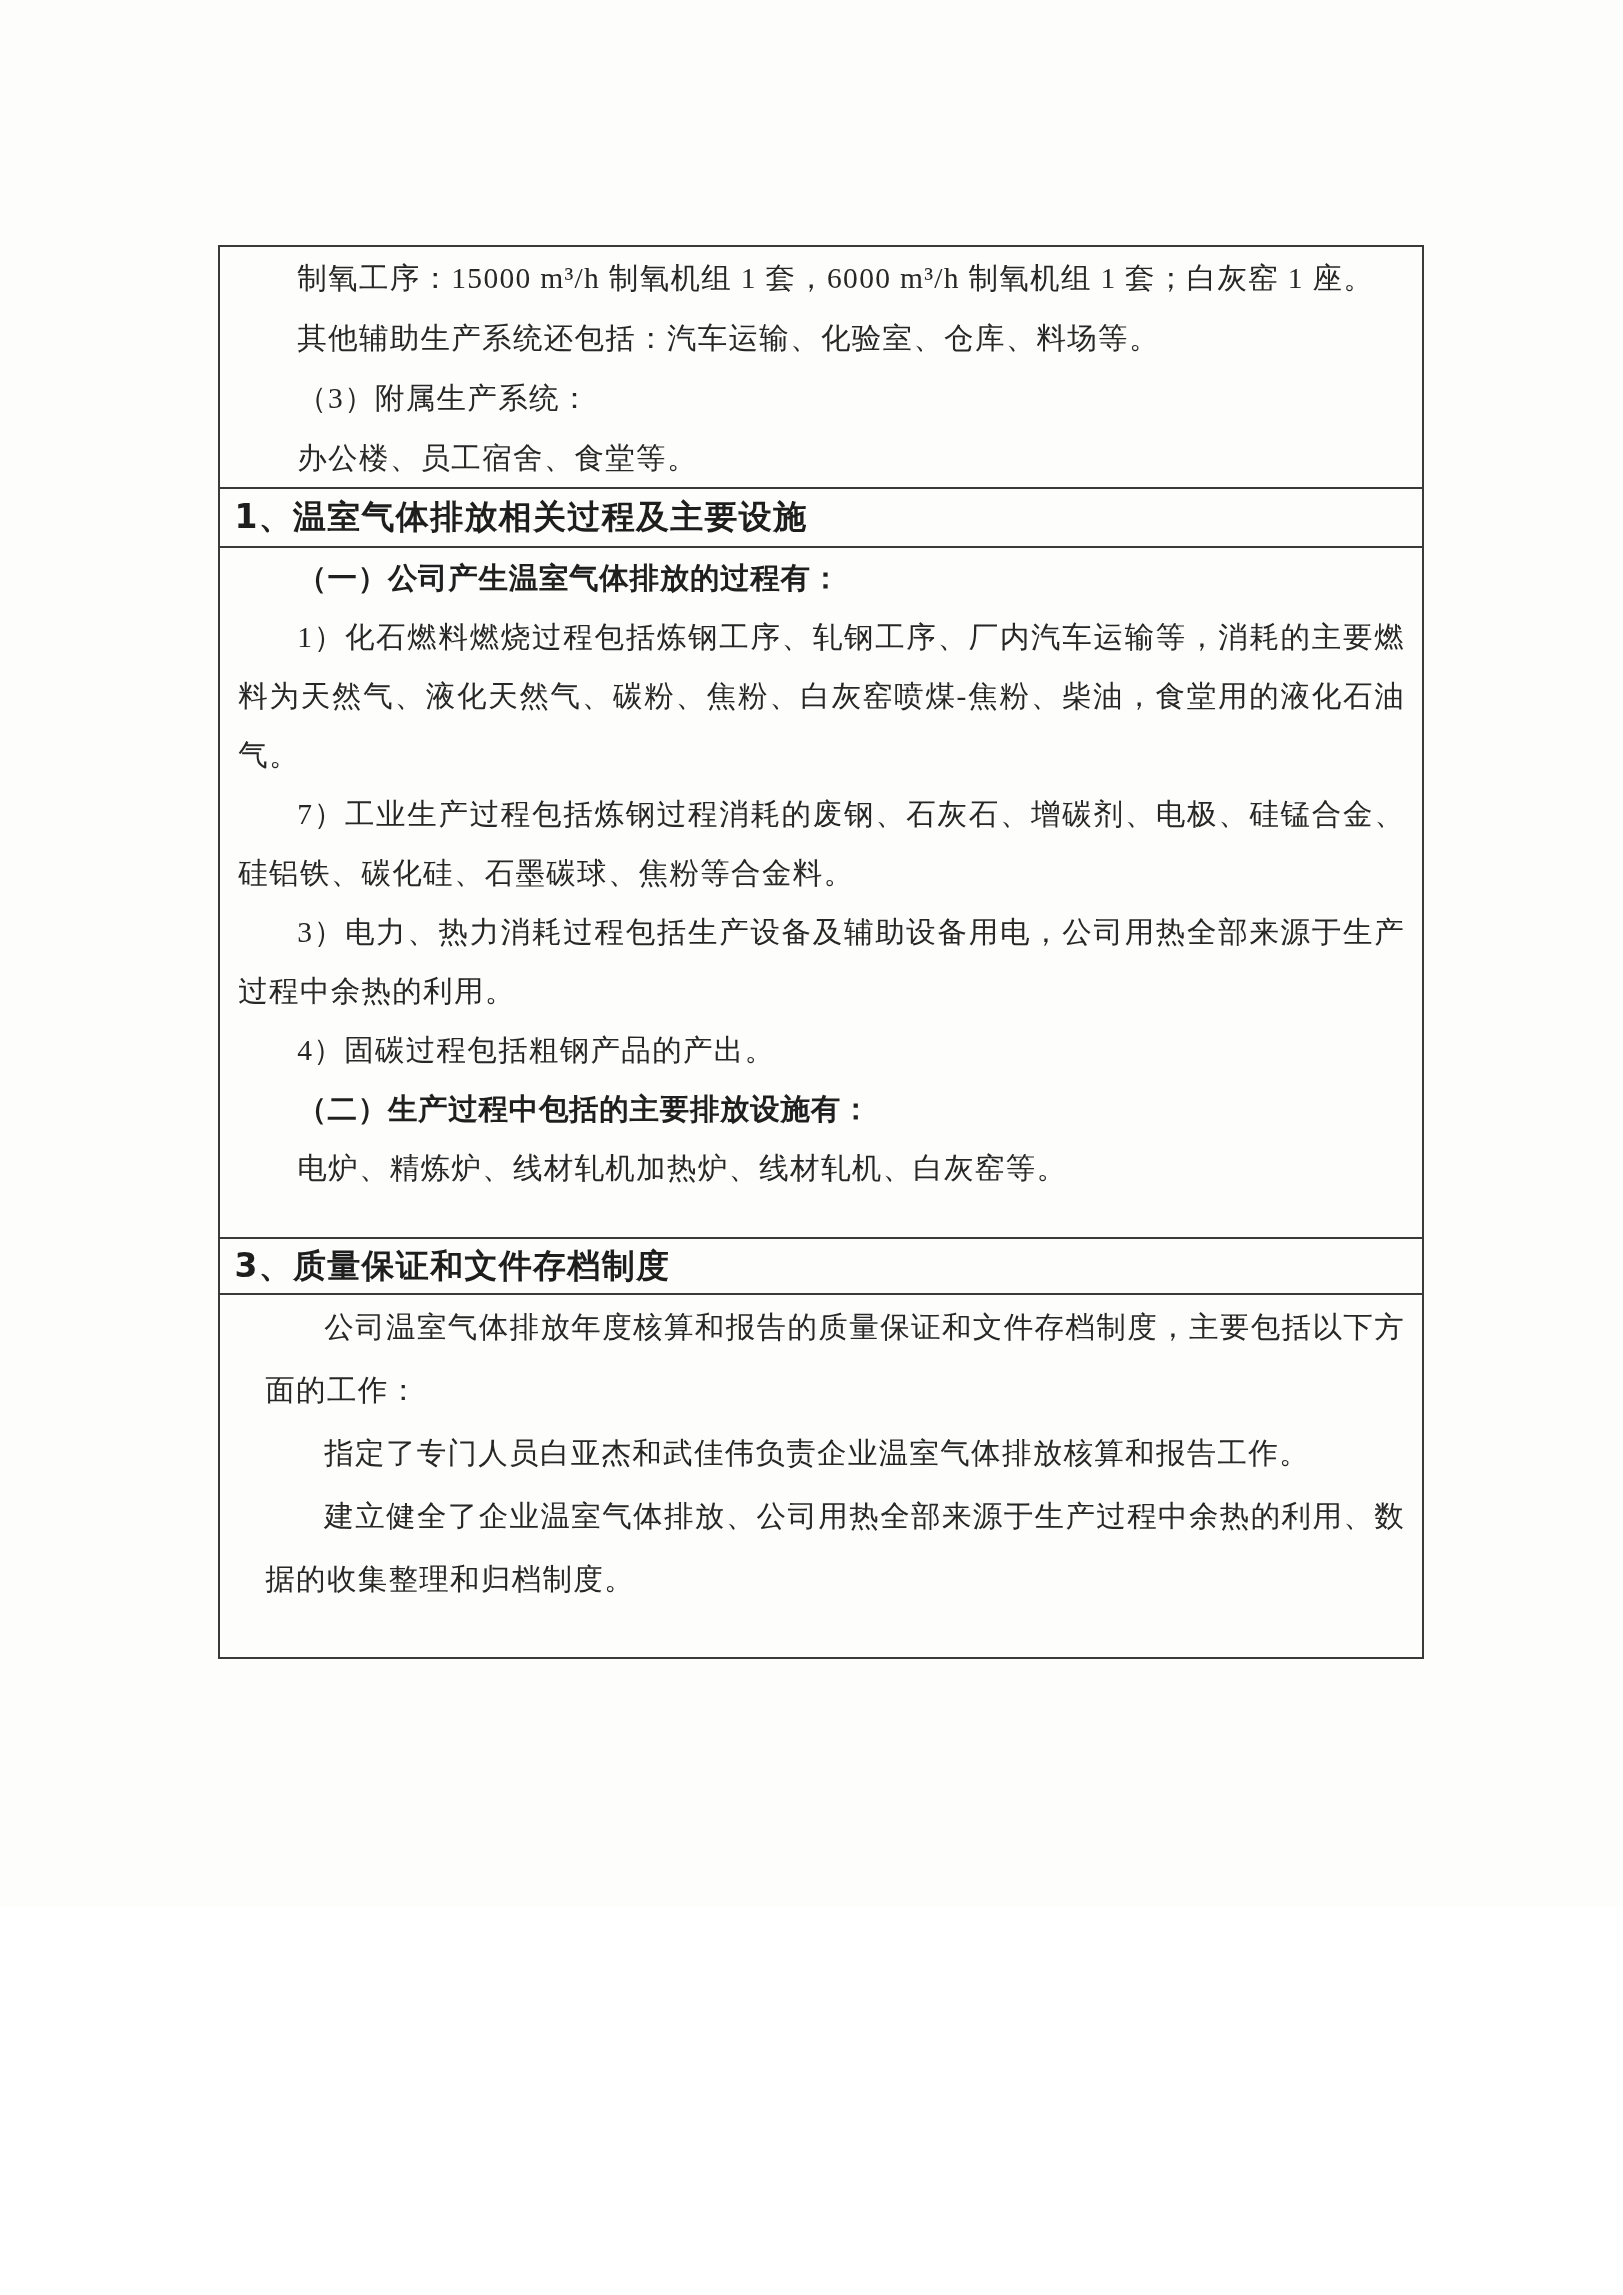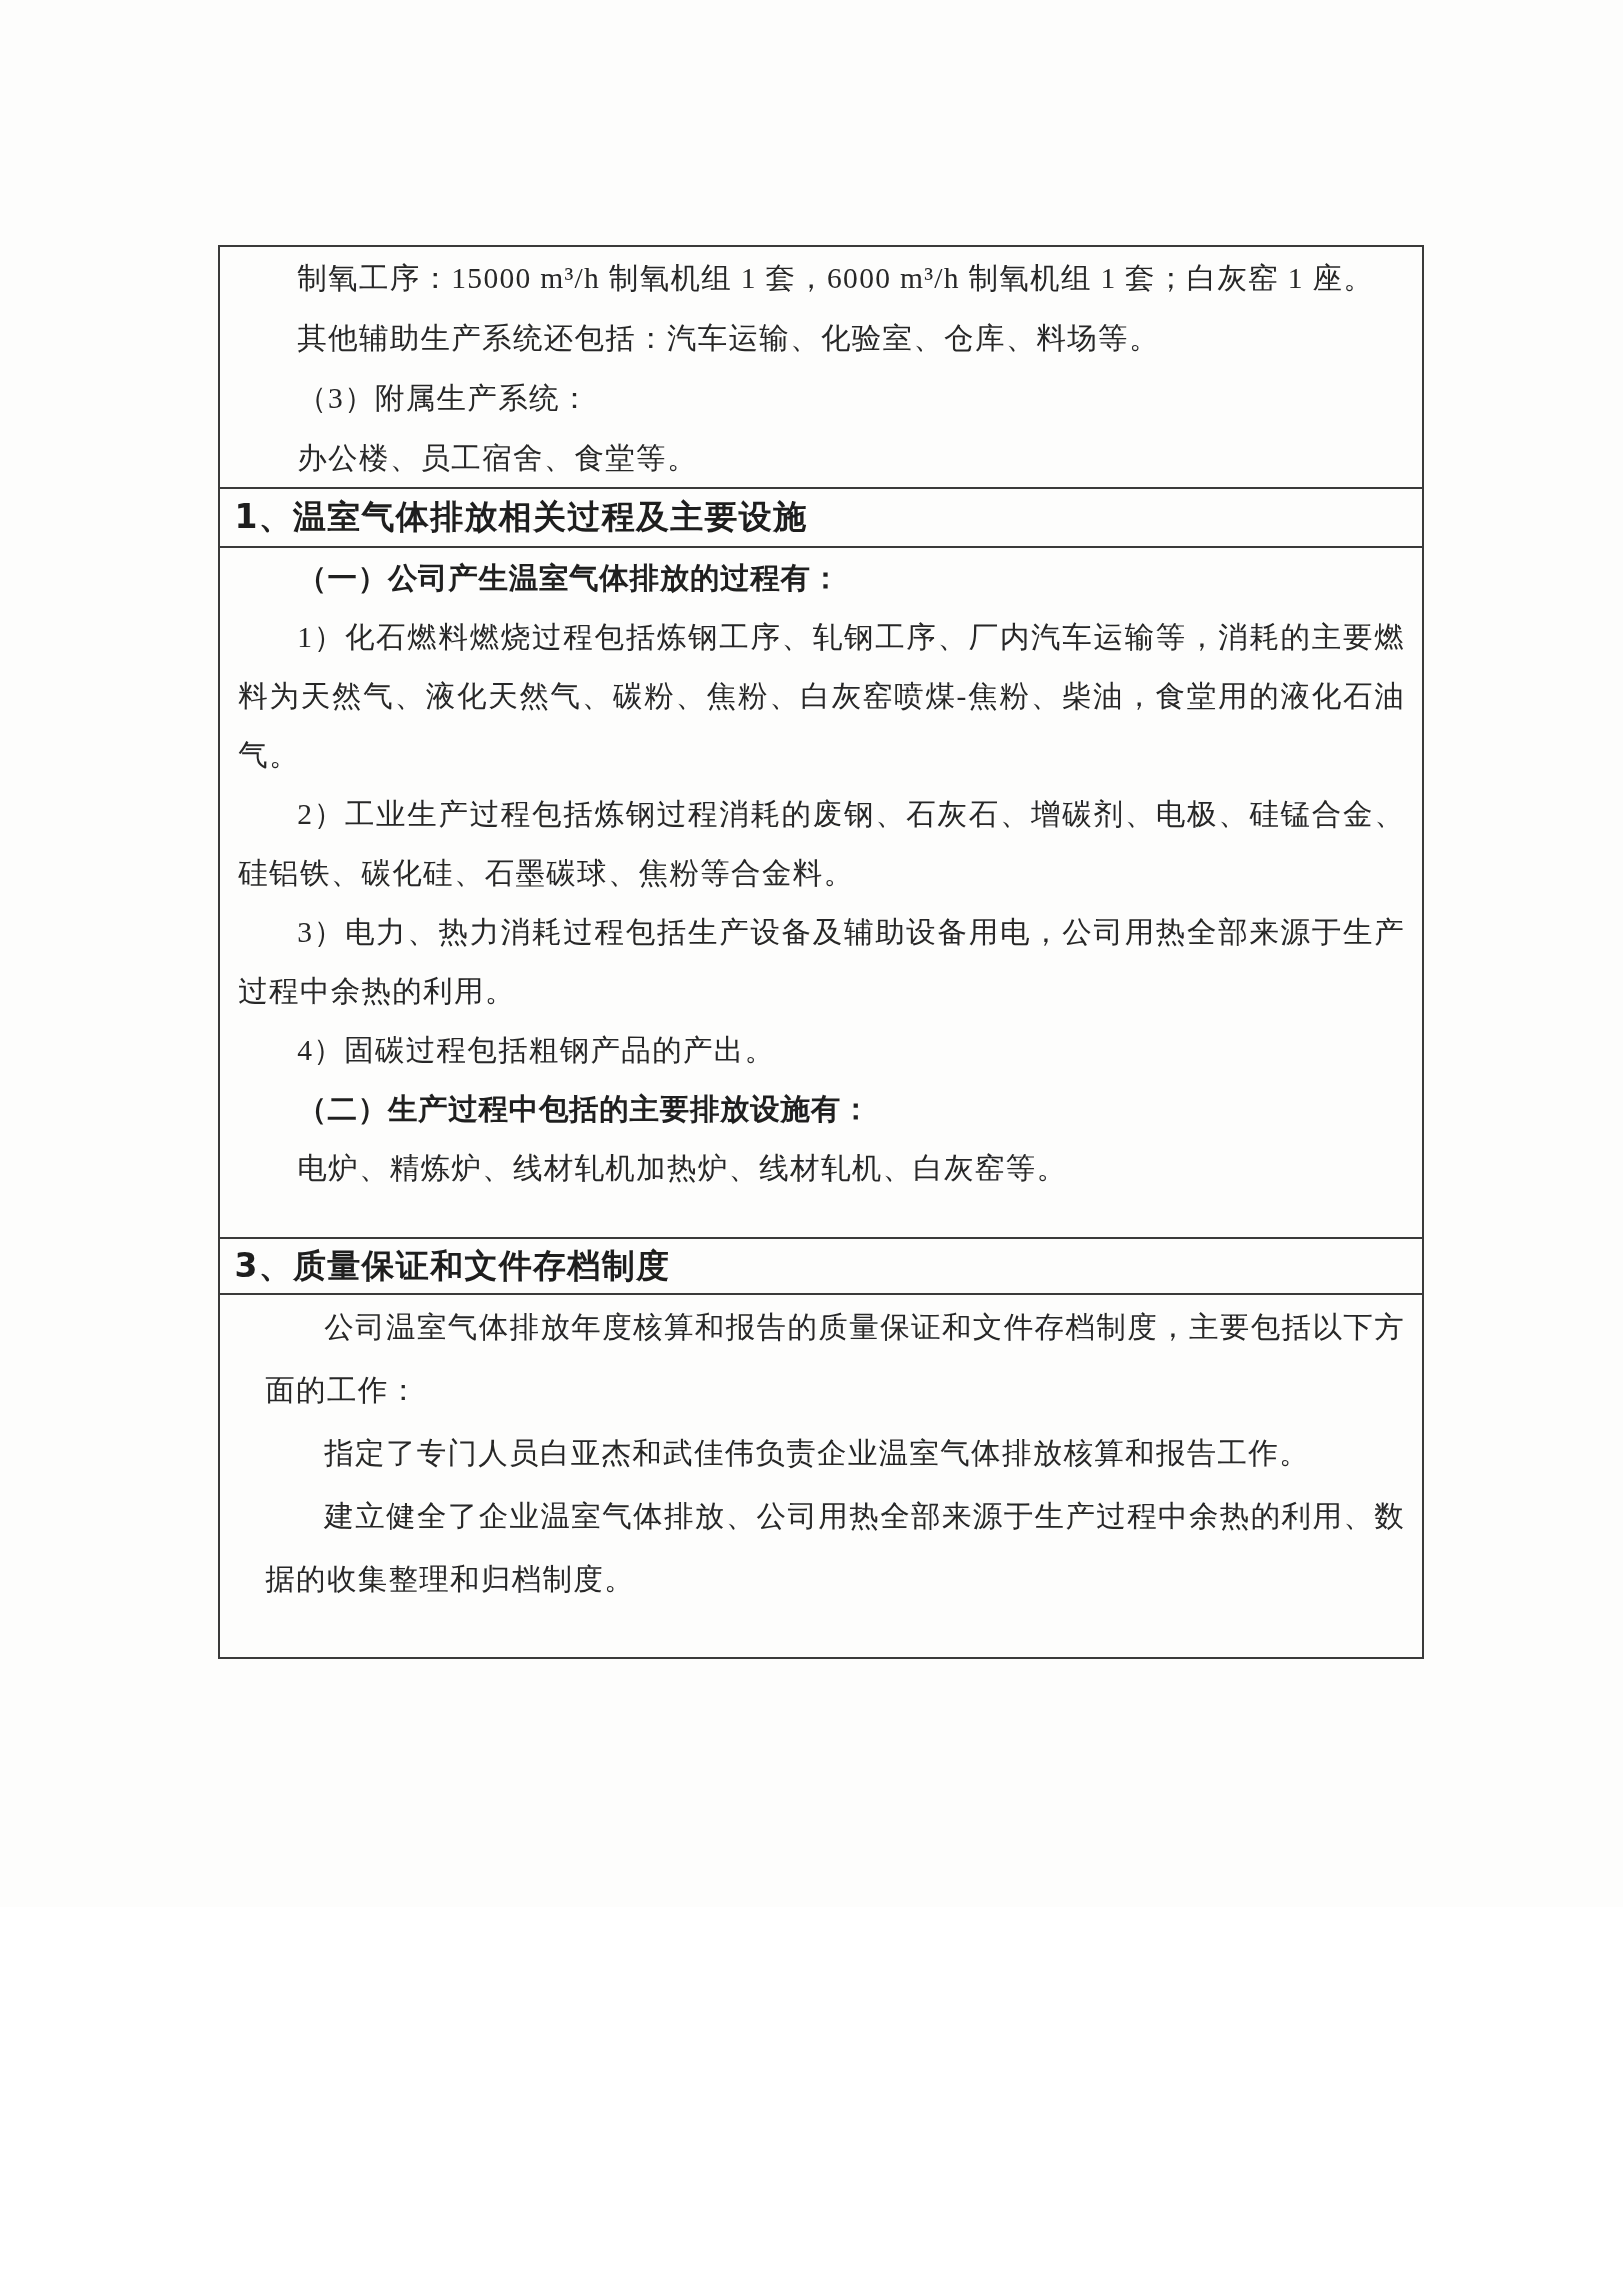--- a/index.html
+++ b/index.html
@@ -84,21 +84,21 @@
     </div>
 
     <div class="row row-1">
       <div class="header-cell">1、温室气体排放相关过程及主要设施</div>
     </div>
 
     <div class="row row-2">
       <div class="cell">
         <p class="sub-head">（一）公司产生温室气体排放的过程有：</p>
         <p>1）化石燃料燃烧过程包括炼钢工序、轧钢工序、厂内汽车运输等，消耗的主要燃料为天然气、液化天然气、碳粉、焦粉、白灰窑喷煤-焦粉、柴油，食堂用的液化石油气。</p>
-        <p>2）工业生产过程包括炼钢过程消耗的废钢、石灰石、增碳剂、电极、硅锰合金、硅铝铁、碳化硅、石墨碳球、焦粉等合金料。</p>
+        <p>7）工业生产过程包括炼钢过程消耗的废钢、石灰石、增碳剂、电极、硅锰合金、硅铝铁、碳化硅、石墨碳球、焦粉等合金料。</p>
         <p>3）电力、热力消耗过程包括生产设备及辅助设备用电，公司用热全部来源于生产过程中余热的利用。</p>
         <p>4）固碳过程包括粗钢产品的产出。</p>
         <p class="sub-head">（二）生产过程中包括的主要排放设施有：</p>
         <p>电炉、精炼炉、线材轧机加热炉、线材轧机、白灰窑等。</p>
       </div>
     </div>
 
     <div class="row row-3">
       <div class="header-cell">3、质量保证和文件存档制度</div>
     </div>

